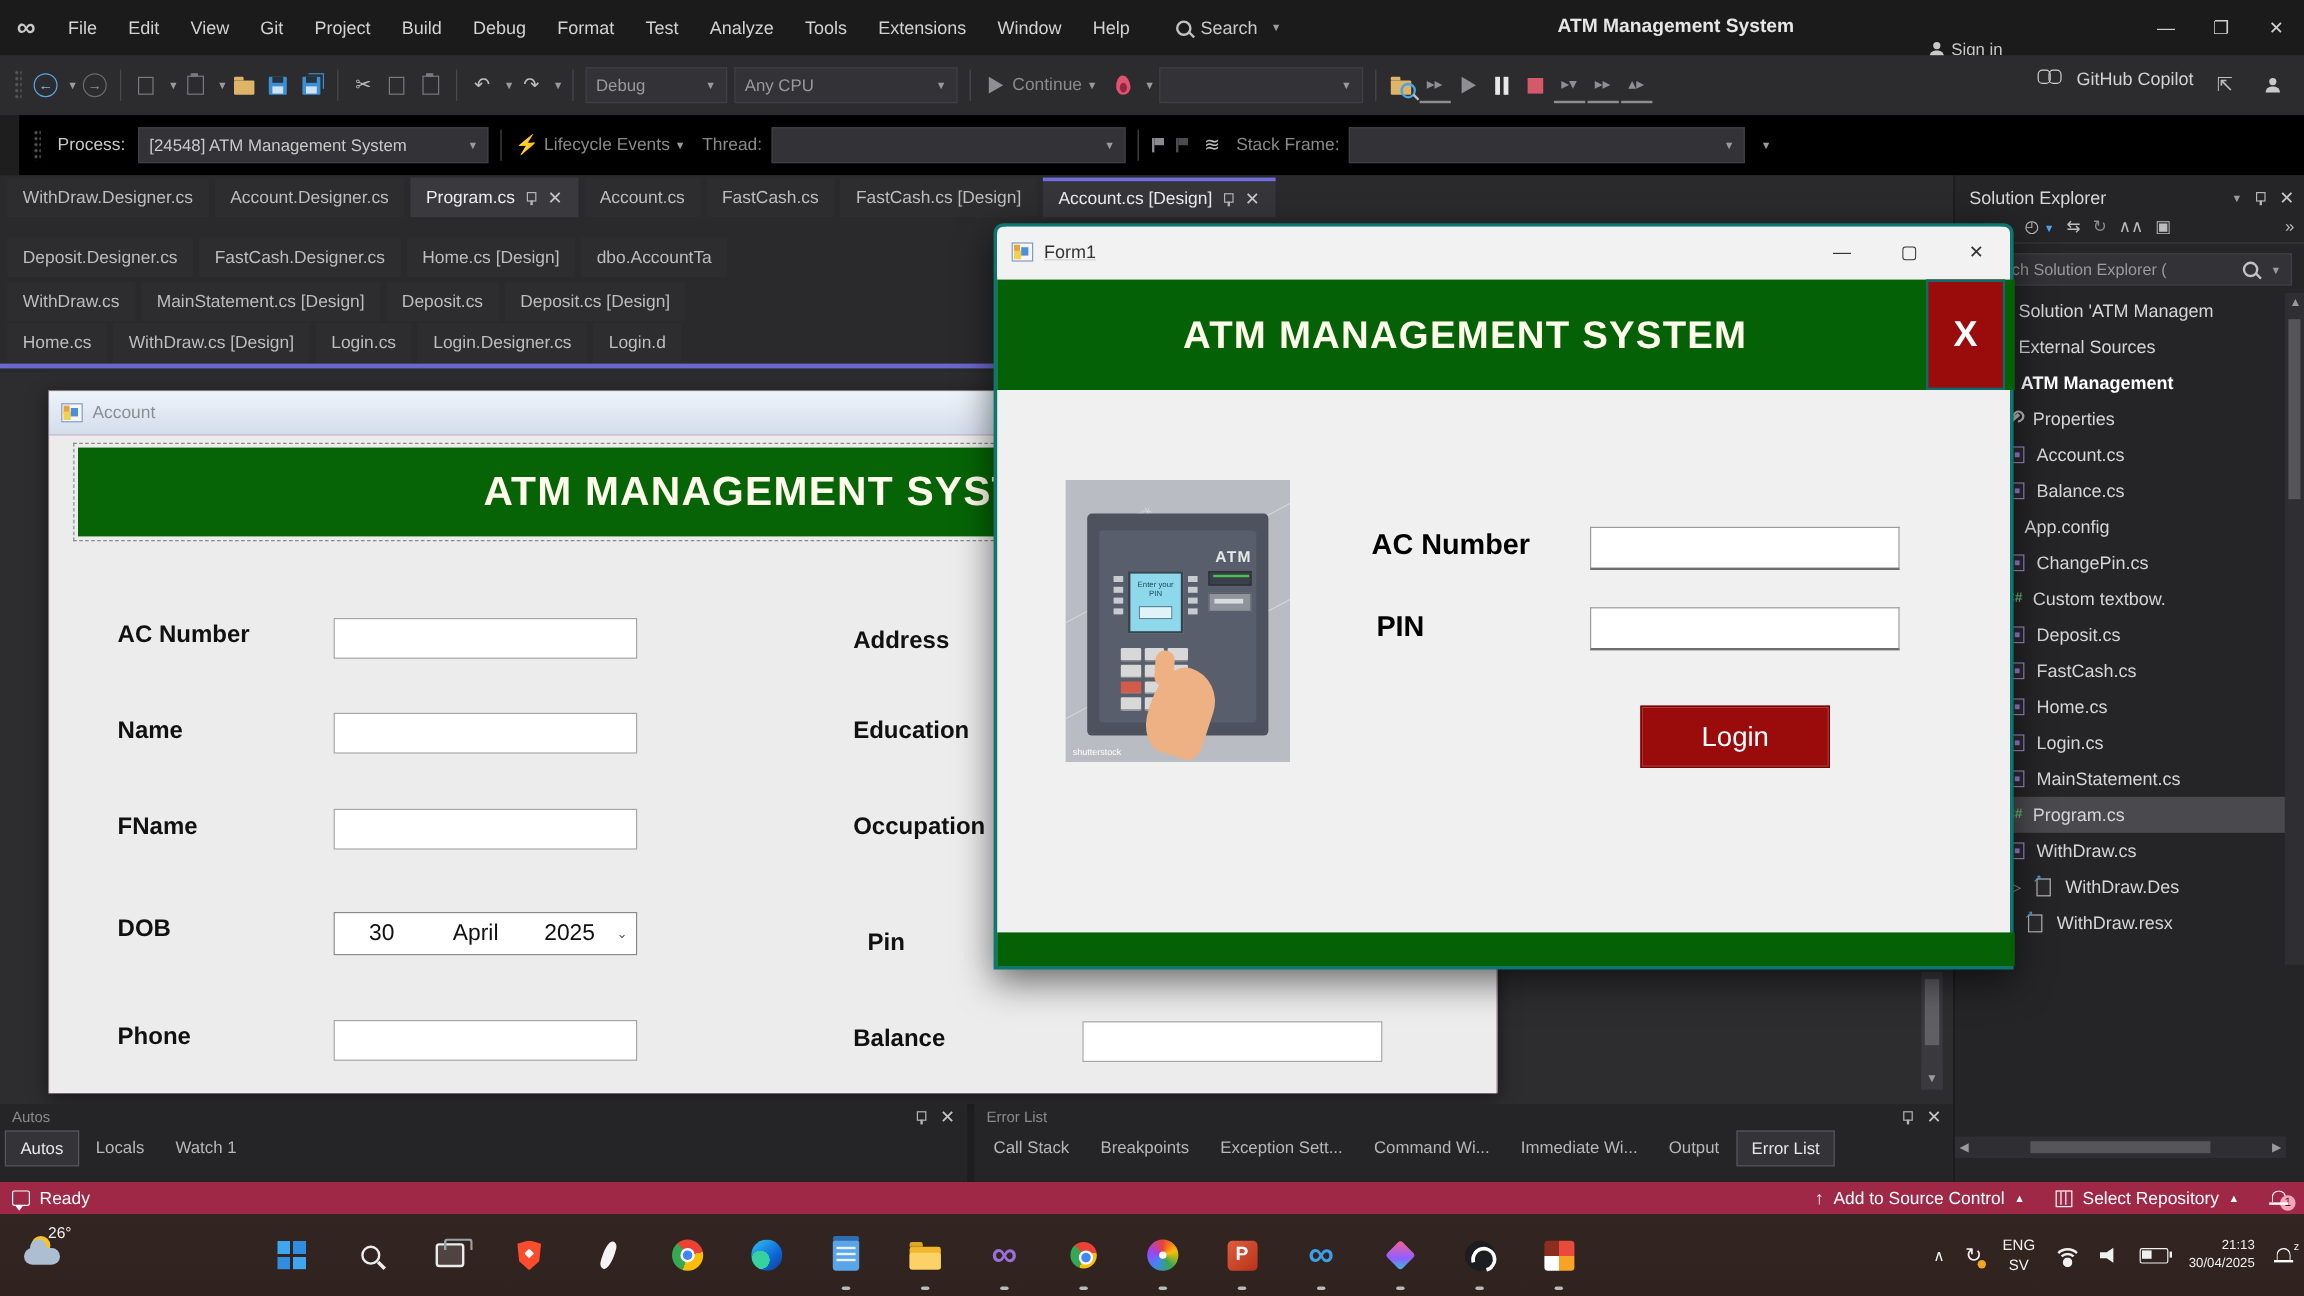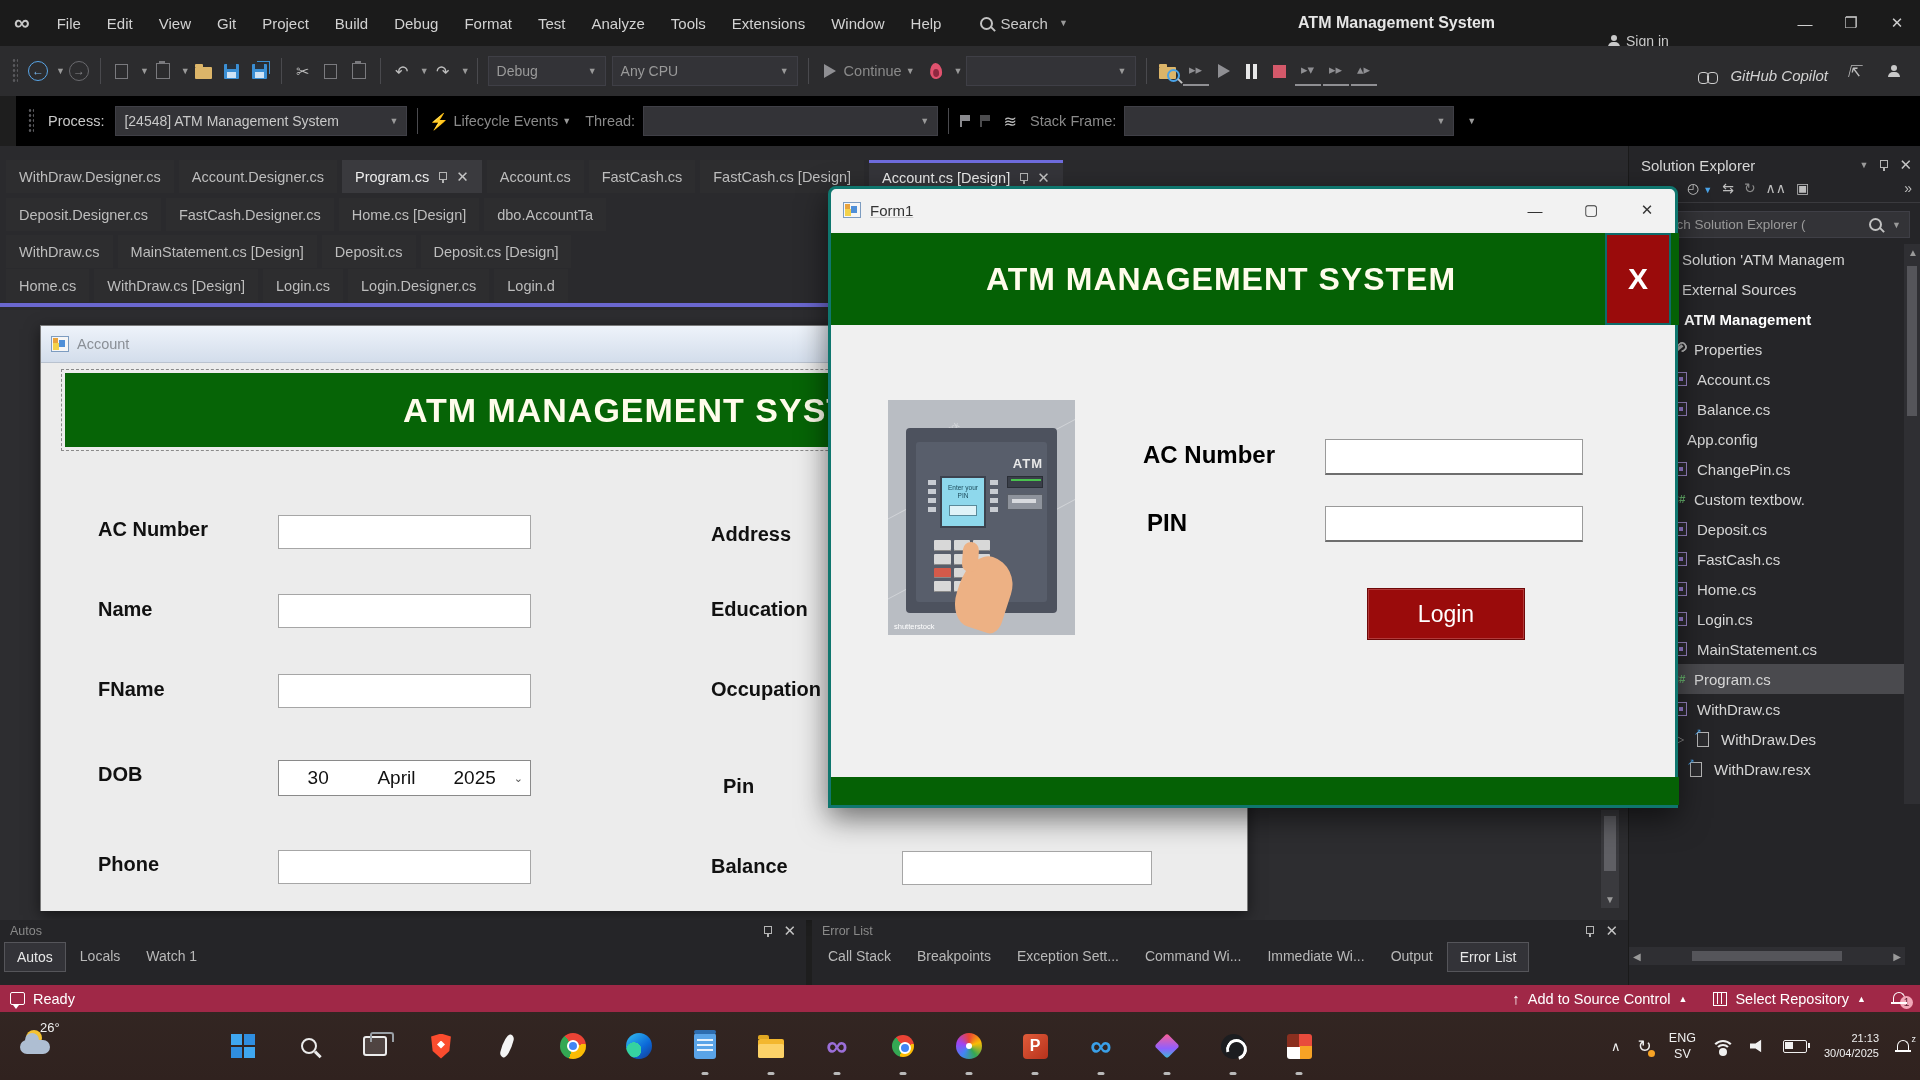--- a/index.html
+++ b/index.html
@@ -360,21 +360,21 @@
           <span></span>
           <span></span>
         </span>
       </span>
     <span class="tbi">
         <span class="stopi"></span>
       </span>
     <span class="tbi stepi">▸▾</span>
     <span class="tbi stepi">▸▸</span>
     <span class="tbi stepi">▴▸</span>
-    <div style="position:absolute;right:12px;display:flex;align-items:flex-end;gap:12px;font-style:italic;">
+    <div style="position:absolute;right:12px;display:flex;align-items:flex-start;gap:12px;">
       <span class="copilot-i"></span>
       <span style="font-size:15px;color:#d2d2d2;">GitHub Copilot</span>
       <span class="tbi">⇱</span>
       <span class="tbi">
           <span class="person-i"></span>
         </span>
     </div>
   </div>
 
   <div class="abs procbar">
@@ -399,21 +399,21 @@
     <span class="tbi dim">≋</span>
     <span class="dim" style="margin-left:6px;">Stack Frame:</span>
     <div class="combo" style="width:330px;margin-left:8px;">
       <span></span>
         <span class="dd">▼</span>
     </div>
     <span class="dd" style="margin-left:10px;">▼</span>
   </div>
 
   <div class="abs tabswell">
-    <div class="trow" style="top:14px;">
+    <div class="trow" style="top:2px;">
       <div class="tab">
           <span>WithDraw.Designer.cs</span>
         </div>
       <div class="tab">
           <span>Account.Designer.cs</span>
         </div>
       <div class="tab lit">
         <span>Program.cs</span>
         <span class="pin-i"></span>
         <span class="tclose">✕</span>

